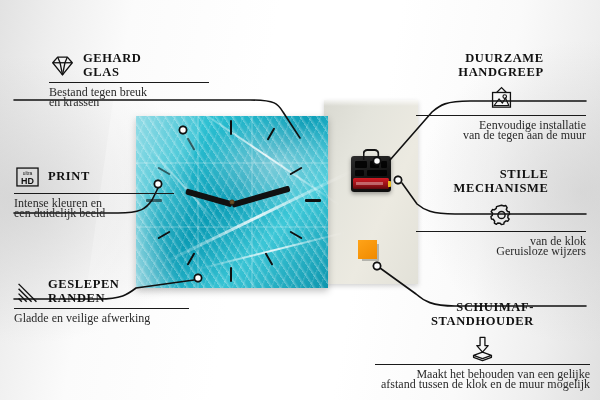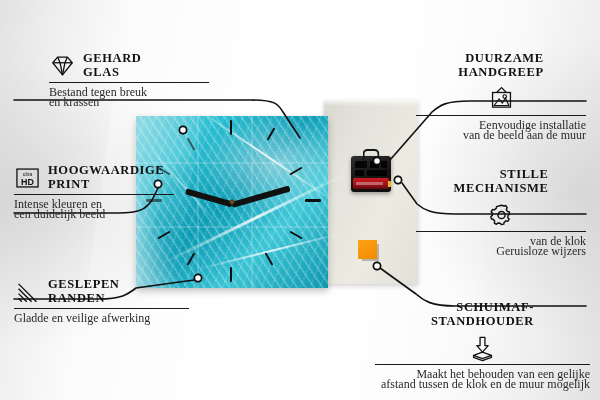--- a/index.html
+++ b/index.html
@@ -194,21 +194,20 @@
   </div>
 
   <div class="callout left" style="left:14px;top:164px;width:160px;">
     <div class="head">
       <svg class="ico" viewBox="0 0 32 32">
         <rect x="3" y="5" width="26" height="22" fill="none" stroke="currentColor" stroke-width="1.6"></rect>
         <text x="16" y="14" font-family="Liberation Sans, sans-serif" font-size="6" text-anchor="middle" fill="currentColor">ultra</text>
         <text x="16" y="24" font-family="Liberation Sans, sans-serif" font-size="11" font-weight="bold" text-anchor="middle" fill="currentColor">HD</text>
       </svg>
       <span class="ttl">
-        <span class="c-title">HOOGWAARDIGE</span>
         <span class="c-title">PRINT</span>
       </span>
     </div>
     <div class="c-rule"></div>
     <div class="c-sub">Intense kleuren en</div>
     <div class="c-sub">een duidelijk beeld</div>
   </div>
 
   <div class="callout left" style="left:14px;top:278px;width:175px;">
     <div class="head">
@@ -237,21 +236,21 @@
       </span>
       <svg class="ico" viewBox="0 0 32 32">
         <path d="M16,2 L10,8 L22,8 Z" fill="none" stroke="currentColor" stroke-width="1.5"></path>
         <rect x="5" y="8" width="22" height="18" fill="none" stroke="currentColor" stroke-width="1.6"></rect>
         <path d="M7,24 L13,16 L17,21 L21,15 L25,24 Z" fill="none" stroke="currentColor" stroke-width="1.4"></path>
         <circle cx="20" cy="13" r="2.2" fill="none" stroke="currentColor" stroke-width="1.4"></circle>
       </svg>
     </div>
     <div class="c-rule"></div>
     <div class="c-sub">Eenvoudige installatie</div>
-    <div class="c-sub">van de beeld aan de muur</div>
+    <div class="c-sub">van de tegen aan de muur</div>
   </div>
 
   <div class="callout right" style="right:14px;top:168px;width:170px;">
     <div class="head right">
       <span class="ttl">
         <span class="c-title">STILLE</span>
         <span class="c-title">MECHANISME</span>
       </span>
       <svg class="ico" viewBox="0 0 32 32">
         <path d="M16,4 l3.2,1 l2.1,-0.6 l1.6,2.6 l-1,2 l1.4,2.6 l2.2,0.5 l0.4,3 l-1.9,1.3 l-0.2,3 l1.6,1.6 l-1.6,2.6 l-2.2,-0.4 l-2.4,1.8 l-0.4,2.2 l-3,0.6 l-1.4,-1.7 l-3,-0.2 l-1.6,1.6 l-2.6,-1.6 l0.4,-2.2 l-1.8,-2.4 l-2.2,-0.4 l-0.6,-3 l1.7,-1.4 l0.2,-3 l-1.6,-1.6 l1.6,-2.6 l2.2,0.4 l2.4,-1.8 l0.4,-2.2 z" fill="none" stroke="currentColor" stroke-width="1.8" stroke-linejoin="round"></path>

